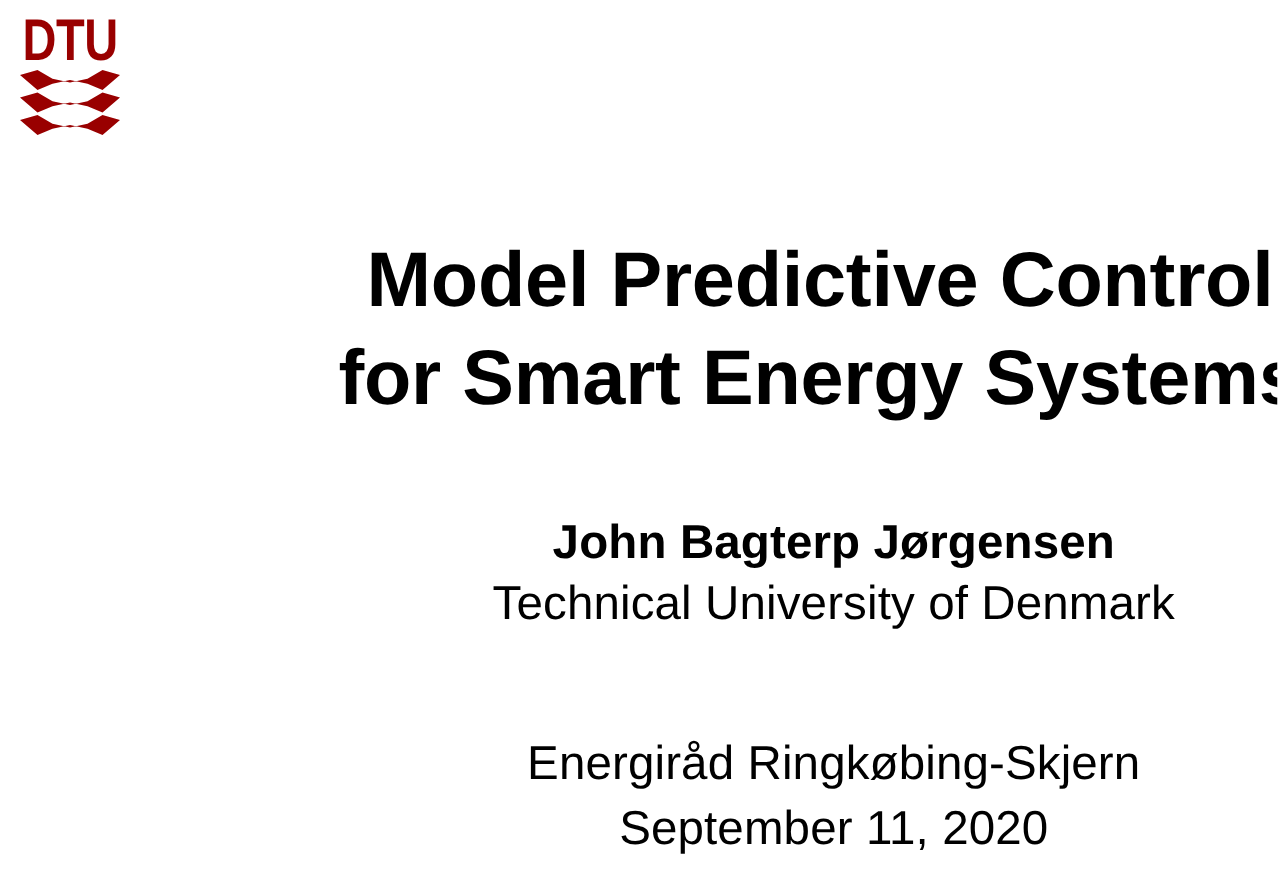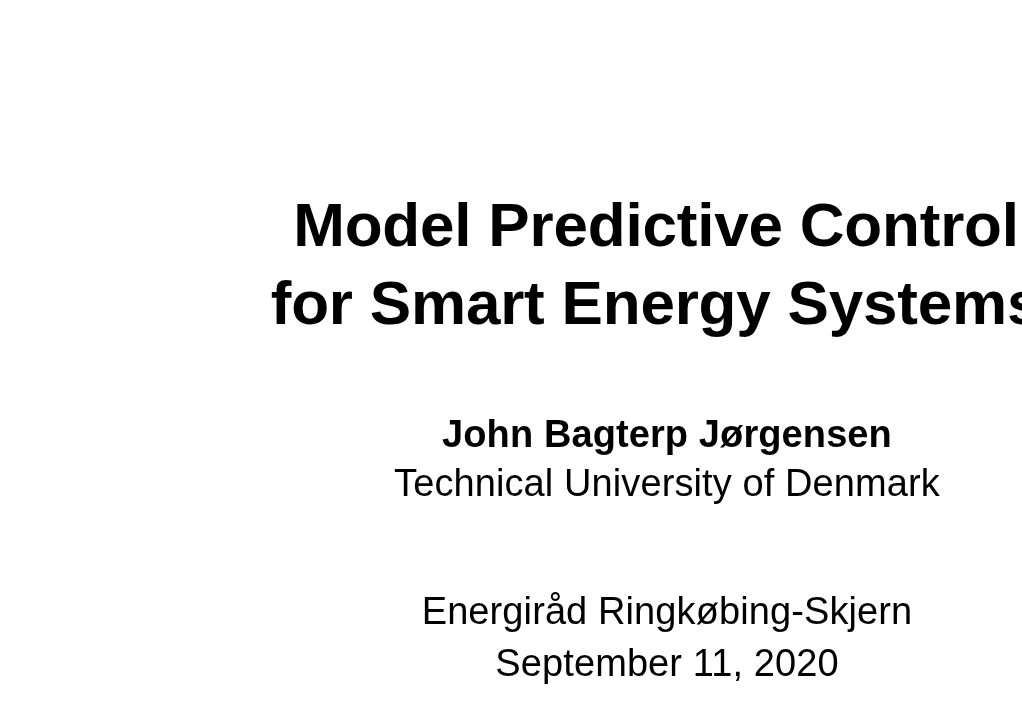--- a/index.html
+++ b/index.html
@@ -131,20 +131,32 @@
     font-size: 38px;
     line-height: 52px;
     letter-spacing: 0.1px;
   }
 </style>
 </head>
 <body>
 
 <div class="slide">
 
+  <div class="logo">
+    <div class="logo-wordmark">DTU</div>
+    <div class="logo-waves">
+      <svg viewBox="0 0 80 54" xmlns="http://www.w3.org/2000/svg" aria-hidden="true">
+        <g fill="#990000">
+          <path d="M0 4 L14 0 L26 7 L40 10 L54 7 L66 0 L80 4 L66 16 L54 11 L40 8 L26 11 L14 16 Z"></path>
+          <path d="M0 22 L14 18 L26 25 L40 28 L54 25 L66 18 L80 22 L66 34 L54 29 L40 26 L26 29 L14 34 Z"></path>
+          <path d="M0 40 L14 36 L26 43 L40 46 L54 43 L66 36 L80 40 L66 52 L54 47 L40 44 L26 47 L14 52 Z"></path>
+        </g>
+      </svg>
+    </div>
+  </div>
 
   <div class="title-block">
     <span class="title-line">Model Predictive Control</span>
     <span class="title-line">for Smart Energy Systems</span>
   </div>
 
   <div class="byline-block">
     <span class="author-name">John Bagterp Jørgensen</span>
     <span class="affiliation">Technical University of Denmark</span>
   </div>

